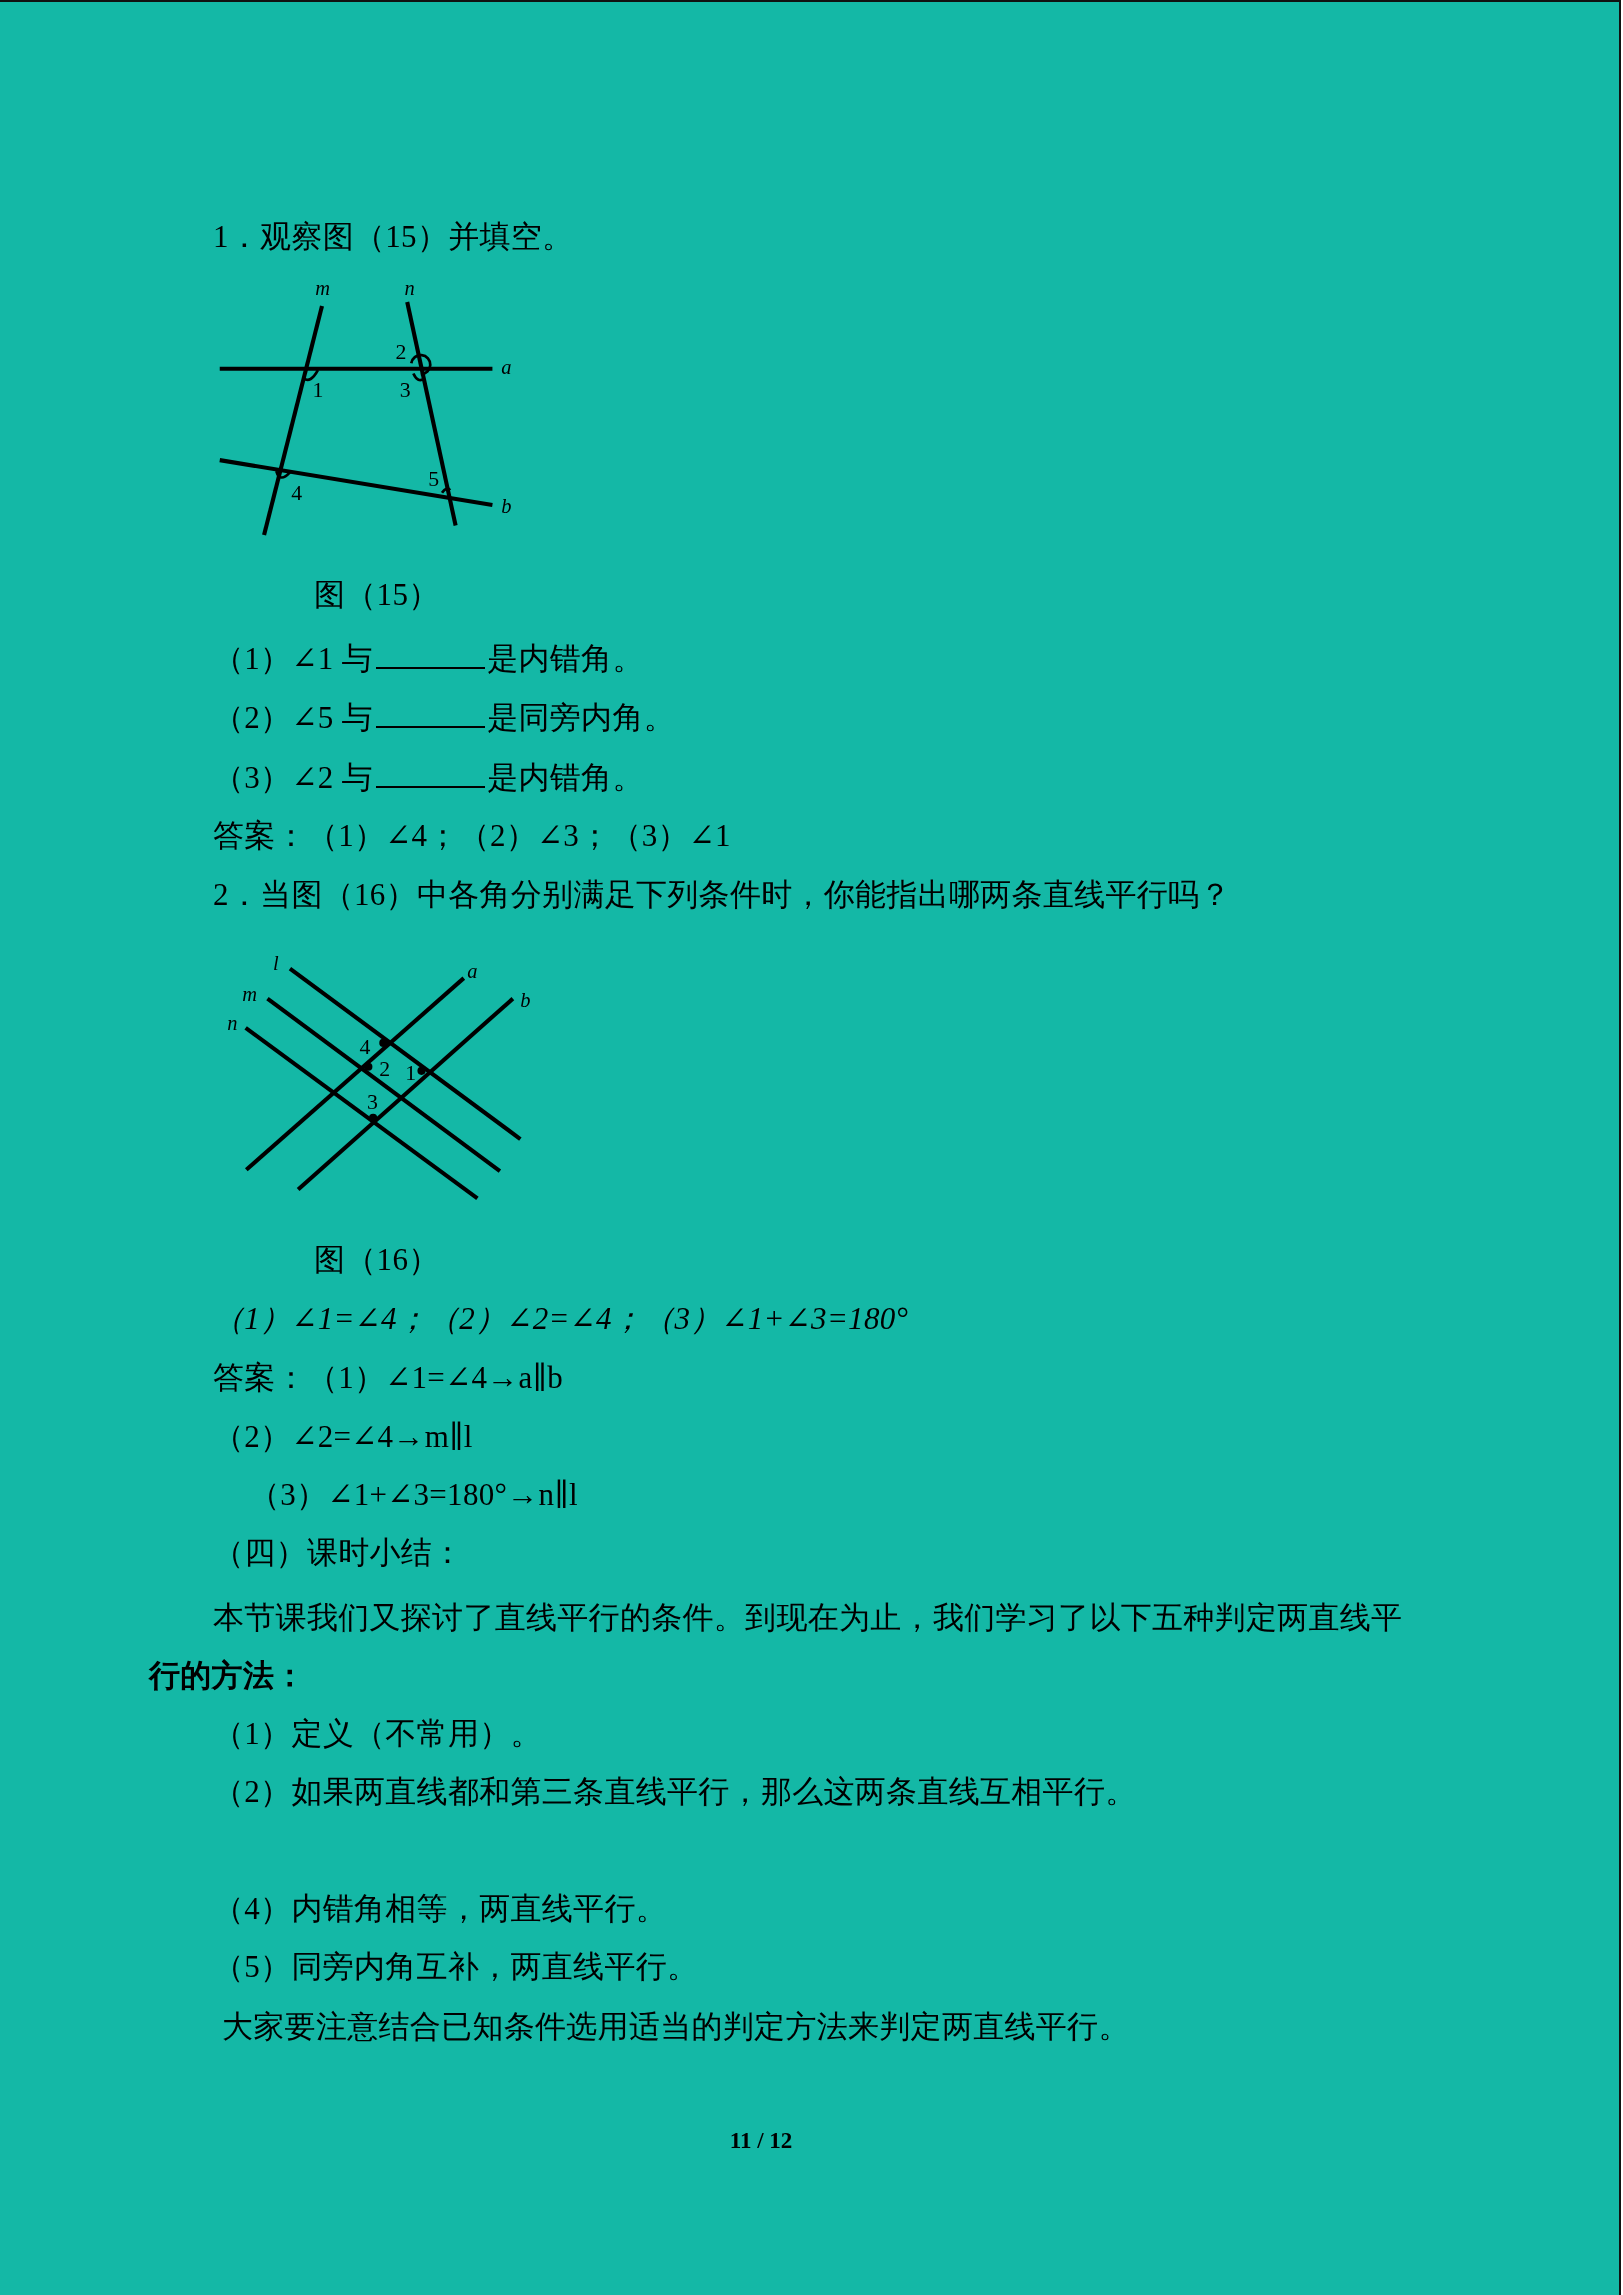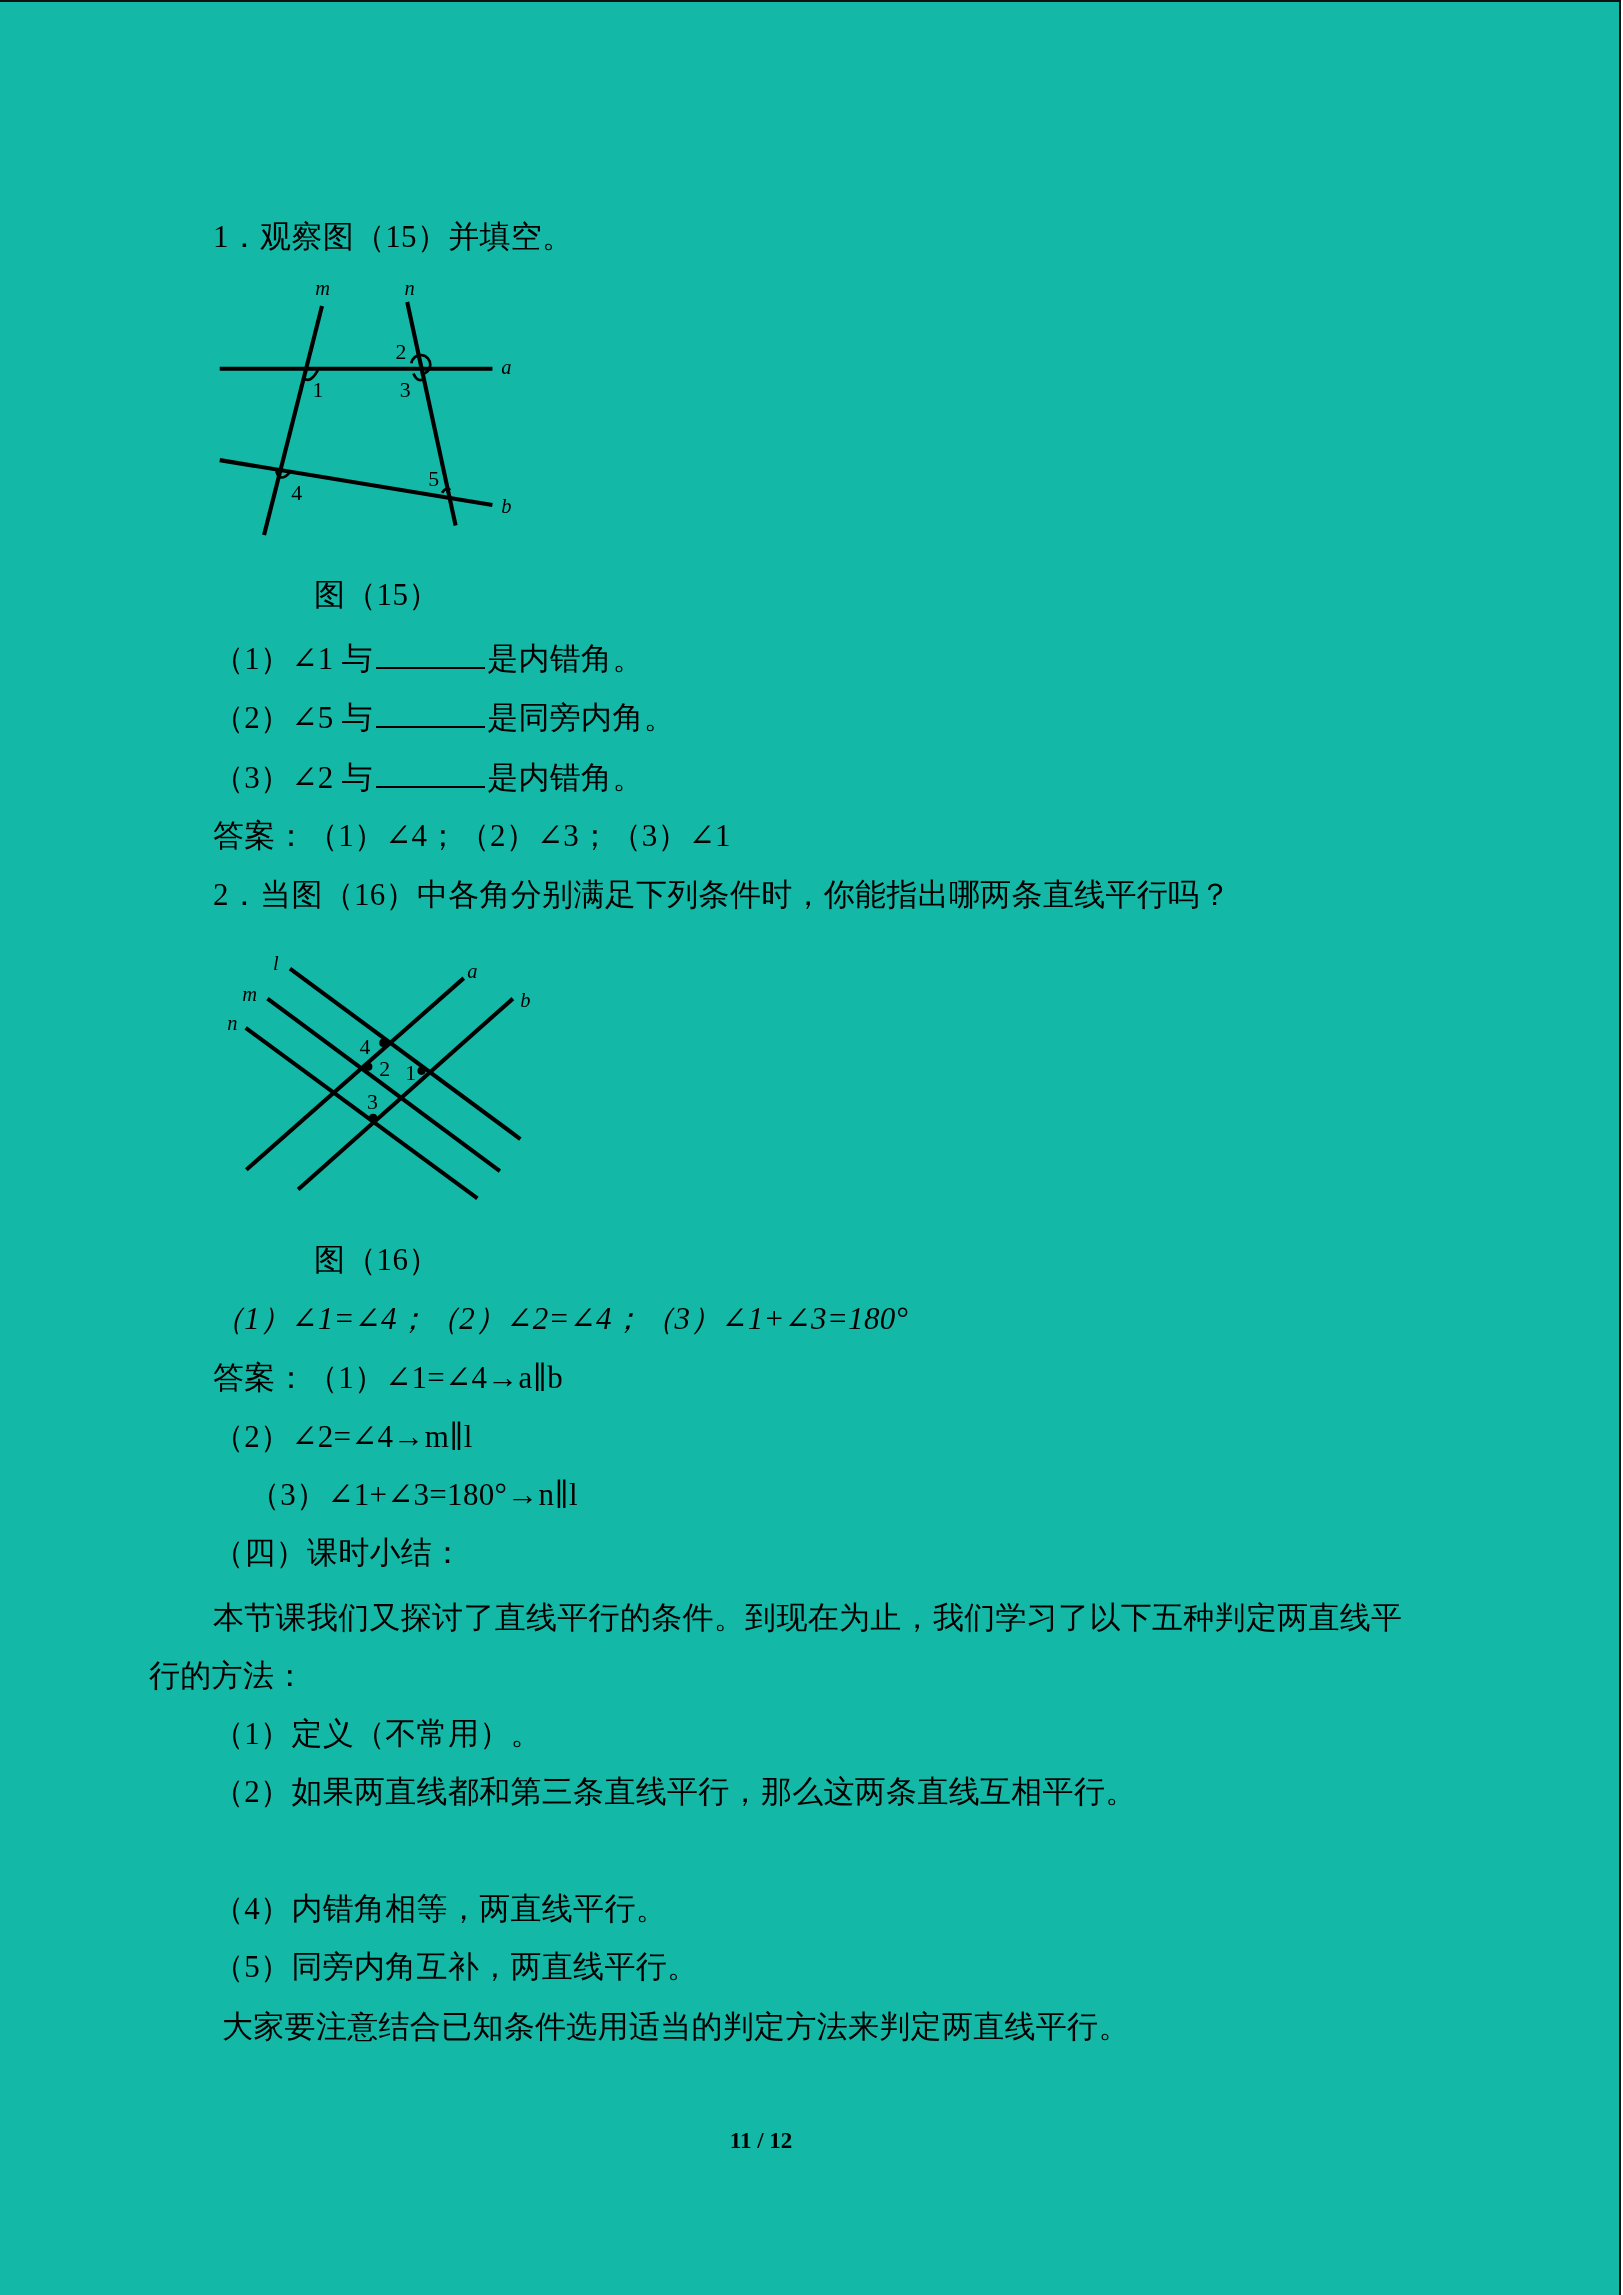--- a/index.html
+++ b/index.html
@@ -110,21 +110,21 @@
   </div>
 
   <div class="line" style="left:314px; top:1239px;">图（16）</div>
   <div class="line" style="left:213px; top:1298px;font-style:italic;">（1）∠1=∠4；（2）∠2=∠4；（3）∠1+∠3=180°</div>
   <div class="line" style="left:213px; top:1357px;">答案：（1）∠1=∠4→a∥b</div>
   <div class="line" style="left:213px; top:1416px;">（2）∠2=∠4→m∥l</div>
   <div class="line" style="left:213px; top:1474px;margin-left:36px;">（3）∠1+∠3=180°→n∥l</div>
 
   <div class="line" style="left:213px; top:1532px;">（四）课时小结：</div>
   <div class="line" style="left:213px; top:1597px;">本节课我们又探讨了直线平行的条件。到现在为止，我们学习了以下五种判定两直线平</div>
-  <div class="line" style="left:149px; top:1655px;">行的方法：</div>
+  <div class="line" style="left:149px; top:1655px;font-weight:bold;">行的方法：</div>
   <div class="line" style="left:213px; top:1713px;">（1）定义（不常用）。</div>
   <div class="line" style="left:213px; top:1771px;">（2）如果两直线都和第三条直线平行，那么这两条直线互相平行。</div>
   <div class="line" style="left:213px; top:1888px;">（4）内错角相等，两直线平行。</div>
   <div class="line" style="left:213px; top:1946px;">（5）同旁内角互补，两直线平行。</div>
   <div class="line" style="left:213px; top:2006px;margin-left:9px;">大家要注意结合已知条件选用适当的判定方法来判定两直线平行。</div>
 
   <div class="pagenum">11 / 12</div>
 </div>
 
 

